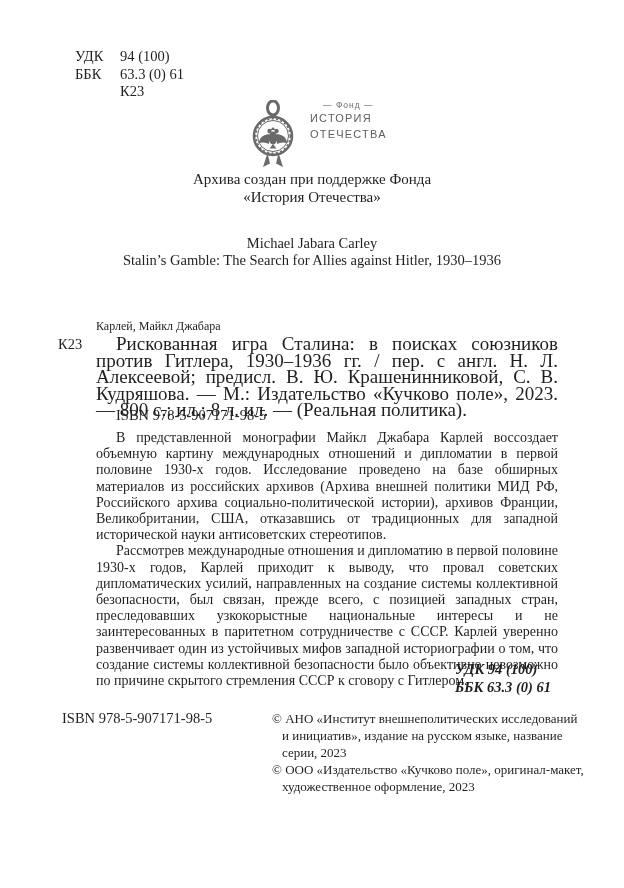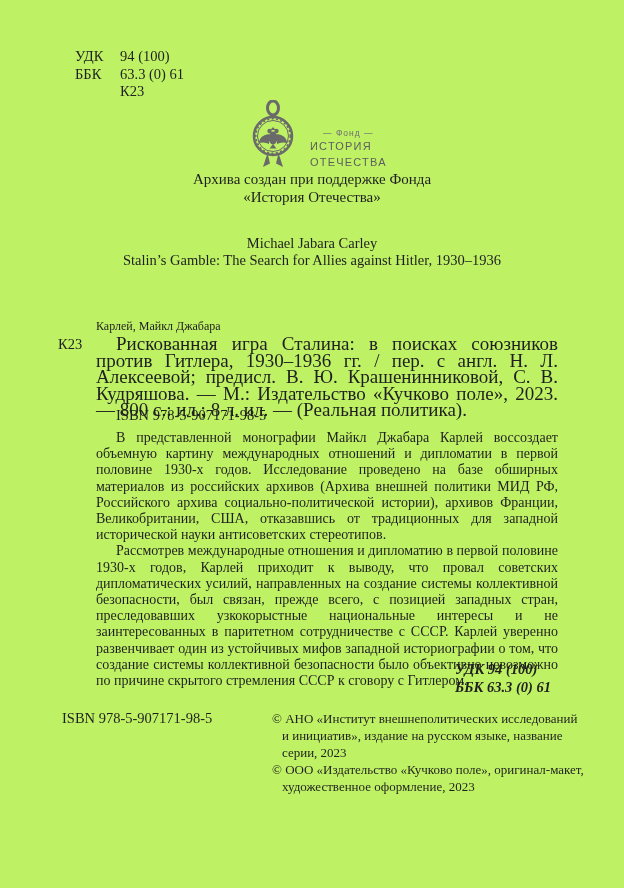--- a/index.html
+++ b/index.html
@@ -1,34 +1,34 @@
 <!DOCTYPE html>
 <html><head>
 <meta charset="utf-8">
 <title>Book imprint page</title>
 <style>
   html,body { margin:0; padding:0; background:#e9e9e9; }
   .page {
     position:relative;
     width:624px; height:888px;
     margin:0 auto;
-    background:#bef264;
+    background:#ffffff;
     font-family:"Liberation Serif", serif;
     color:#1f1f1f;
     overflow:hidden;
   }
 
   
   .top-codes { position:absolute; left:75px; top:48px; font-size:14.5px; line-height:17.5px; }
   .top-codes .row { display:flex; }
   .top-codes .lbl { width:29px; }
   .top-codes .val { margin-left:16px; }
 
   
-  .logo { position:absolute; left:244px; top:100px; display:flex; align-items:flex-end; gap:8px; }
+  .logo { position:absolute; left:244px; top:100px; display:flex; align-items:flex-start; gap:8px; }
   .logo-text { font-family:"Liberation Sans", sans-serif; color:#5e5e5e; }
   .logo-fond { font-size:8.5px; letter-spacing:1px; text-align:center; color:#6e6e6e; margin-bottom:1px; }
   .logo-title { font-size:11px; font-weight:normal; letter-spacing:1.2px; line-height:15.5px; }
 
   
   .support { position:absolute; left:0; right:0; top:171px; text-align:center; font-size:15px; line-height:17.5px; }
   .english { position:absolute; left:0; right:0; top:235px; text-align:center; font-size:14.5px; line-height:16.5px; }
 
   
   .bib-heading { position:absolute; left:96px; top:319px; font-size:12px; font-weight:normal; }

